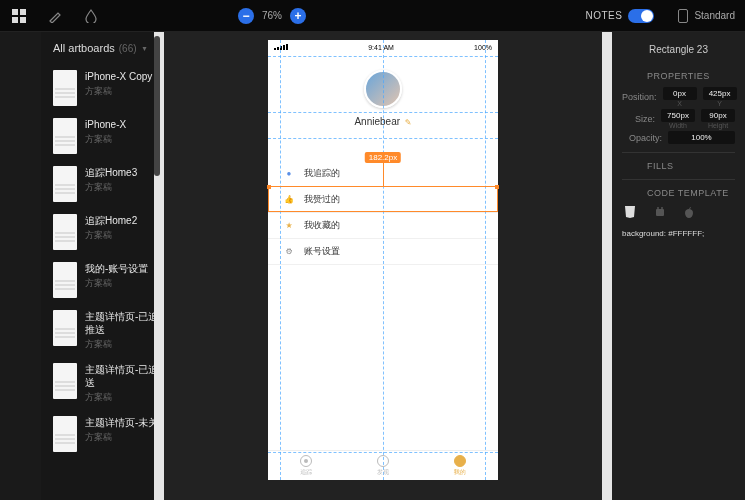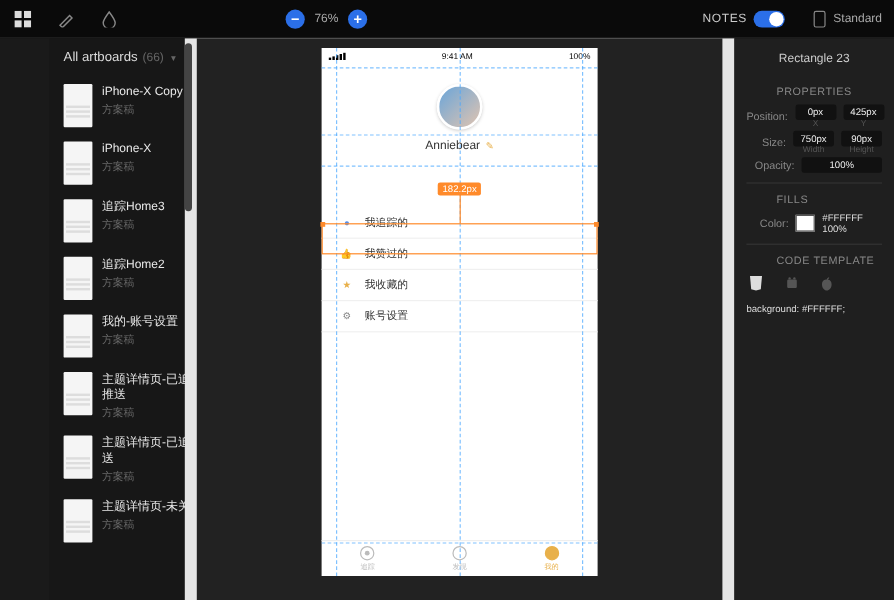--- a/index.html
+++ b/index.html
@@ -44,21 +44,21 @@
 .dim-line { position: absolute; left: 50%; top: 114px; height: 32px; border-left: 1px solid #ff8a2a; }
 .dim-badge { position: absolute; left: 50%; top: 112px; transform: translateX(-50%); background: #ff8a2a; color: #fff; font-size: 8px; padding: 1px 4px; border-radius: 2px; }
 
 .status-bar { height: 14px; display: flex; align-items: center; justify-content: space-between; padding: 0 6px; font-size: 7px; color: #000; }
 .sig { display:flex; gap:1px; align-items:flex-end; }
 .sig i { width:2px; background:#000; display:block; }
 .profile { text-align: center; padding-top: 16px; }
 .avatar { width: 38px; height: 38px; border-radius: 50%; background: linear-gradient(135deg,#6aa5d9,#e0c4b0); margin: 0 auto; border: 2px solid #fff; box-shadow: 0 1px 3px rgba(0,0,0,0.2); }
 .uname { margin-top: 8px; font-size: 10px; color: #333; }
 .uname .pencil { color: #e8b04a; margin-left: 2px; font-size: 8px; }
-.menu { margin-top: 46px; }
+.menu { margin-top: 34px; }
 .menu-row { height: 26px; display: flex; align-items: center; padding: 0 16px; border-bottom: 1px solid #f0f0f0; font-size: 9px; color: #333; gap: 10px; }
 .menu-icon { width: 10px; height: 10px; border-radius: 50%; display:flex; align-items:center; justify-content:center; font-size:8px; }
 .tabbar { position: absolute; bottom: 0; left: 0; right: 0; height: 30px; border-top: 1px solid #eee; display: flex; }
 .tab { flex:1; display:flex; flex-direction:column; align-items:center; justify-content:center; gap:1px; font-size: 6px; color:#bbb; }
 .tab.active { color:#e8b04a; }
 .tab-ico { width:12px; height:12px; border-radius:50%; border:1.5px solid currentColor; position:relative; }
 .tab-ico.eye::after { content:""; position:absolute; left:3px; top:3px; width:4px; height:4px; border-radius:50%; background: currentColor; }
 
 
 .inspector { position: absolute; right: 0; top: 32px; bottom: 0; width: 133px; background: #1f1f1f; padding: 8px 10px; font-size: 9px; color: #bbb; }
@@ -278,25 +278,20 @@
         <span class="prop-val">90px</span>
         <span class="prop-sublabel">Height</span>
       </div>
   </div>
   <div class="prop-row">
     <span class="prop-label">Opacity:</span>
     <span class="prop-val" style="flex:1">100%</span>
   </div>
   <hr class="sep">
   <div class="section-h">FILLS</div>
-  <div class="prop-row">
-    <span class="prop-label">Color:</span>
-    <div class="swatch"></div>
-    <span class="color-text">#FFFFFF 100%</span>
-  </div>
   <hr class="sep">
   <div class="section-h">CODE TEMPLATE</div>
   <div class="code-tabs">
     <div class="code-tab">
         <svg width="14" height="14" viewBox="0 0 14 14">
           <path d="M2 1 L12 1 L11 12 L7 13 L3 12 Z" fill="#ddd"></path>
         </svg>
       </div>
     <div class="code-tab dim">
         <svg width="14" height="14" viewBox="0 0 14 14">

